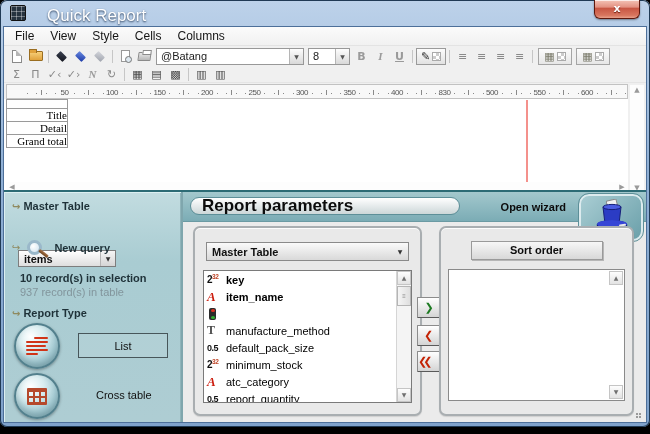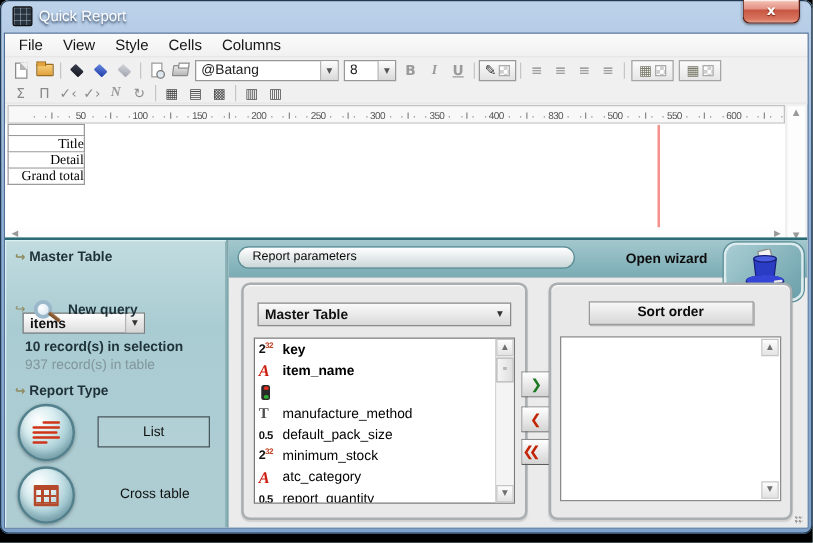--- a/index.html
+++ b/index.html
@@ -6,21 +6,21 @@
   body { width:650px; height:434px; background:#000; font-family:"Liberation Sans", sans-serif; overflow:hidden; }
   .page { position:relative; width:650px; height:434px; background:#000; }
 
   
   .window { position:absolute; left:0; top:0; width:650px; height:427px; border-radius:7px;
     background:linear-gradient(#bdd2ea, #8fafd4 40%, #7fa2cb); box-shadow:inset 0 0 0 1px #203a55, inset 0 1px 0 rgba(255,255,255,.65); }
   .titlebar { position:relative; height:26px; }
   .app-icon { position:absolute; left:10px; top:5px; width:16px; height:16px; background:#26333f; border:1px solid #111;
     background-image:linear-gradient(rgba(255,255,255,.35) 1px, transparent 1px), linear-gradient(90deg, rgba(255,255,255,.35) 1px, transparent 1px);
     background-size:5px 5px; border-radius:2px; }
-  .title-text { position:absolute; left:31px; top:6px; font-size:12px; color:#fff; text-shadow:0 1px 2px rgba(20,40,70,.9); }
+  .title-text { position:absolute; left:47px; top:6px; font-size:17px; color:#fff; text-shadow:0 1px 2px rgba(20,40,70,.9); }
   .close-btn { position:absolute; right:10px; top:0; width:46px; height:19px; border-radius:0 0 6px 6px;
     background:linear-gradient(#f4c3b6 0%, #e39181 40%, #c75542 45%, #d8755e 85%, #e8a08a);
     border:1px solid #5e180d; border-top:none; box-shadow:inset 0 1px 0 rgba(255,255,255,.7), 0 1px 2px rgba(0,0,0,.4);
     color:#fff; text-align:center; font-size:11px; font-weight:bold; line-height:17px; cursor:default;
     font-family:"DejaVu Sans", sans-serif; text-shadow:0 1px 1px #6e1f12; }
   .client { position:absolute; left:3px; right:3px; top:26px; bottom:4px; background:#f0f0f0;
     border:1px solid #4d6f99; overflow:hidden; }
 
   
   .menubar { height:19px; display:flex; align-items:center; padding-left:3px; background:linear-gradient(#fbfbfb,#f1f1f1); border-bottom:1px solid #e3e3e3; }
@@ -39,21 +39,21 @@
   .d1 { background:linear-gradient(135deg,#3a4050,#14161f); }
   .d2 { background:linear-gradient(135deg,#6a8ae0,#1c3aa8); }
   .d3 { background:linear-gradient(135deg,#d4d6dc,#9fa3ad); }
   .icon-preview { width:9px; height:12px; background:#fff; border:1px solid #999; position:relative; }
   .icon-preview::after { content:""; position:absolute; right:-3px; bottom:-2px; width:5px; height:5px; border:1px solid #777; border-radius:50%; background:#dde8f0; }
   .icon-print { width:13px; height:9px; background:linear-gradient(#e8e8e8,#b8b8b8); border:1px solid #8a8a8a; border-radius:1px; position:relative; transform:skewX(-8deg); }
   .icon-print::before { content:""; position:absolute; left:3px; top:-3px; width:7px; height:3px; background:#fff; border:1px solid #8a8a8a; }
   .combo { height:17px; background:#fff; border:1px solid #989898; display:flex; align-items:center; font-size:11px; color:#222; position:relative; margin:0 2px; }
   .combo .cval { flex:1; padding-left:4px; white-space:nowrap; overflow:hidden; }
   .combo .carr { width:14px; height:100%; background:linear-gradient(#fdfdfd,#d9d9d9); border-left:1px solid #b5b5b5; display:flex; align-items:center; justify-content:center; font-size:6px; color:#555; font-family:"DejaVu Sans", sans-serif; }
-  .font-combo { width:115px; } .size-combo { width:42px; }
+  .font-combo { width:148px; } .size-combo { width:42px; }
   .fmt { font-size:11px; font-weight:bold; color:#9a9a9a; width:17px; text-align:center; }
   .fmt.it { font-style:italic; font-family:"Liberation Serif", serif; }
   .fmt.un { text-decoration:underline; }
   .pen-btn { width:30px; height:17px; border:1px solid #9a9a9a; background:linear-gradient(#fcfcfc,#e2e2e2); display:flex; align-items:center; justify-content:center; gap:2px; }
   .pen-g { font-size:11px; color:#333; font-family:"DejaVu Sans", sans-serif; }
   .checker { width:9px; height:9px; border:1px solid #aaa;
     background-image:linear-gradient(45deg,#ccc 25%,transparent 25%,transparent 75%,#ccc 75%), linear-gradient(45deg,#ccc 25%,#fff 25%,#fff 75%,#ccc 75%);
     background-size:6px 6px; background-position:0 0,3px 3px; }
   .tbl-group { width:34px; height:17px; border:1px solid #a5a5a5; background:linear-gradient(#fcfcfc,#e6e6e6); display:flex; align-items:center; justify-content:center; gap:2px; margin:0 2px; }
   .tbl-glyph { font-size:11px; color:#7a7a6a; font-family:"DejaVu Sans", sans-serif; }
@@ -104,21 +104,21 @@
   .ic-grid { width:20px; height:17px; border:2px solid #b5492c; border-top-width:4px; border-radius:1px;
     background-image:linear-gradient(90deg, transparent 0 4px, #b5492c 4px 6px, transparent 6px 10px, #b5492c 10px 12px, transparent 12px),
       linear-gradient(transparent 0 4px, #b5492c 4px 6px, transparent 6px 10px, #b5492c 10px 12px, transparent 12px); }
   .list-box { position:absolute; left:74px; top:141px; width:90px; height:25px; border:1px solid #47565a;
     display:flex; align-items:center; justify-content:center; color:#101010; background:rgba(255,255,255,.08); }
   .cross-label { position:absolute; left:92px; top:197px; color:#101010; }
 
   .right-area { flex:1; position:relative; background:#ebebeb; overflow:hidden; }
   .teal-band { position:absolute; left:0; right:0; top:0; height:30px; background:linear-gradient(#a3c8cd,#7bacb5); border-bottom:1px solid #6b9aa3; }
   .pill { position:absolute; left:7px; top:5px; width:270px; height:18px; border-radius:9px; border:1px solid #5d8f98;
-    background:linear-gradient(#ffffff,#ccd7d8); font-size:10px; font-weight:normal; color:#0c0c0c; line-height:16px; padding-left:11px; }
+    background:linear-gradient(#ffffff,#ccd7d8); font-size:17px; font-weight:bold; color:#0c0c0c; line-height:16px; padding-left:11px; }
   .open-wizard { position:absolute; right:80px; top:9px; font-size:11px; font-weight:bold; color:#0c0c0c; }
   .wizard-box { position:absolute; right:3px; top:2px; width:64px; height:47px; border-radius:10px;
     border:2px solid #dcebee; outline:1px solid #5d8f98; background:linear-gradient(135deg,#a9cdd3,#6ba0aa);
     display:flex; align-items:center; justify-content:center; }
   .group-box { position:absolute; top:34px; bottom:6px; border-radius:7px; background:#e9e9e9;
     border:2px solid #a9aeb1; box-shadow:inset 0 1px 0 #fcfcfc, 0 1px 1px rgba(0,0,0,.12); }
   .center-group { left:10px; width:229px; }
   .sort-group { left:256px; right:12px; }
   .master-combo { position:absolute; left:11px; right:11px; top:14px; height:19px; border:1px solid #8a8a8a;
     background:linear-gradient(#fafafa,#d9d9d9); display:flex; align-items:center; font-size:11px; color:#111; }

